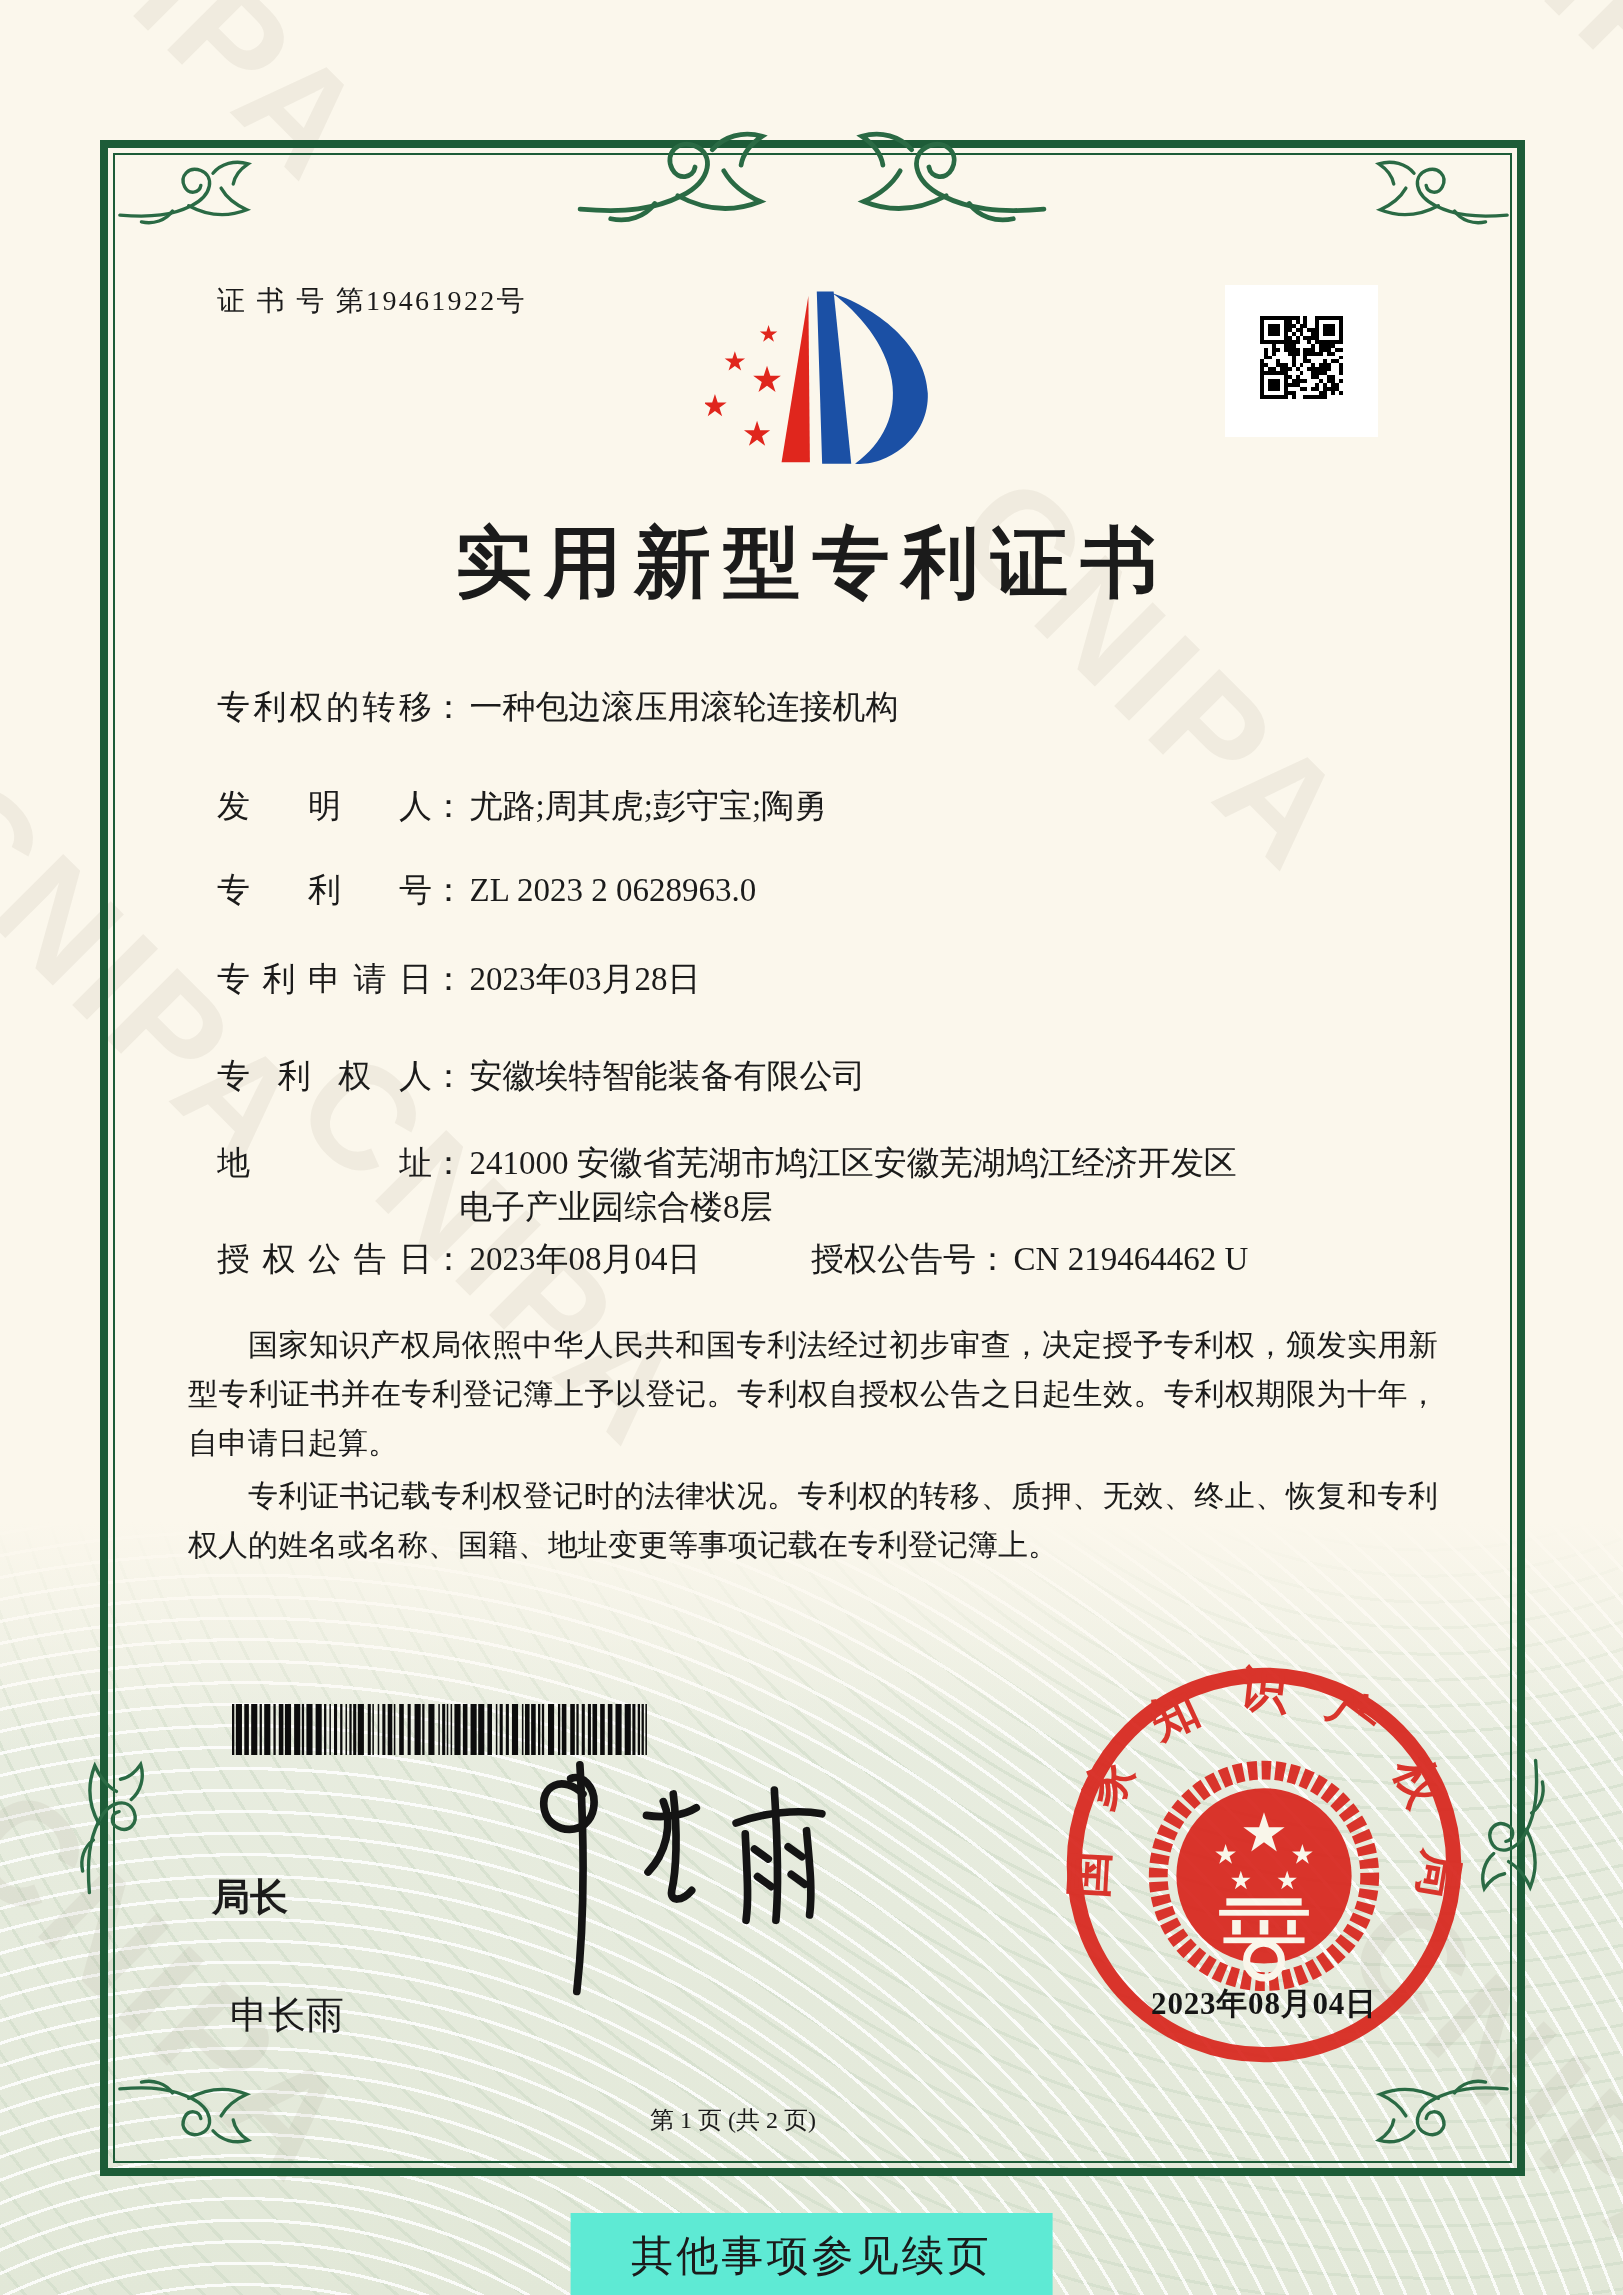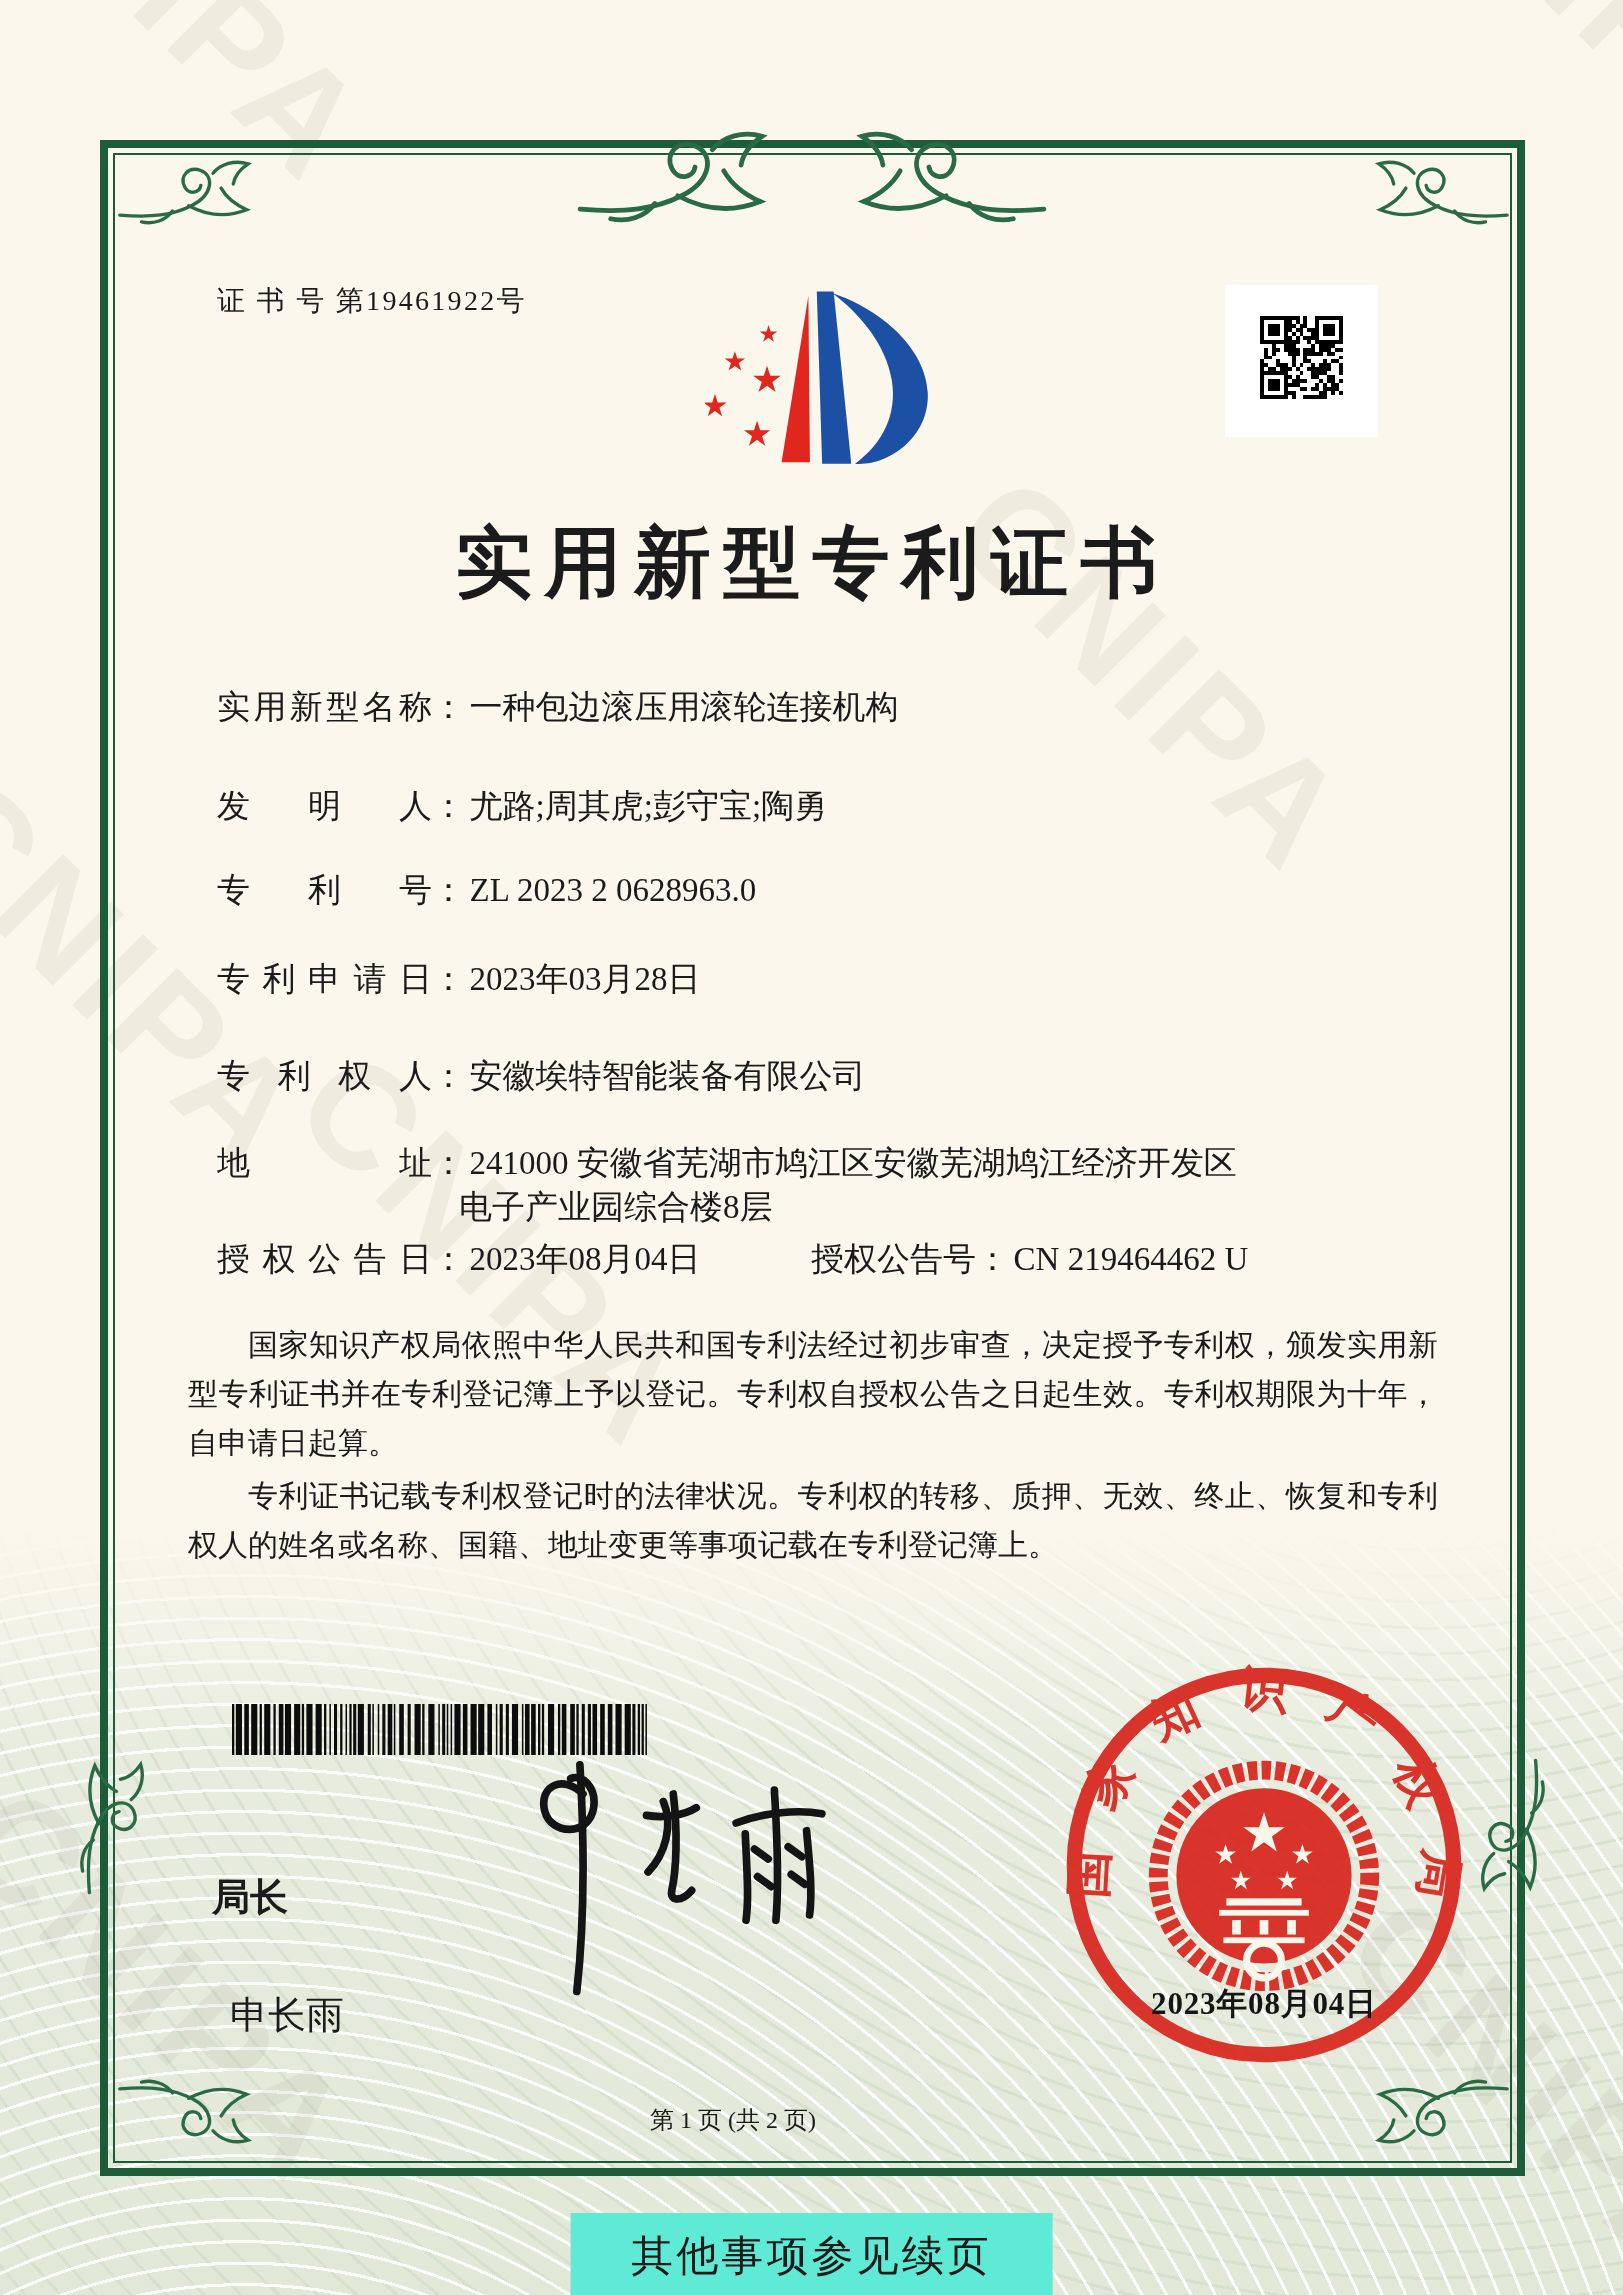--- a/index.html
+++ b/index.html
@@ -376,21 +376,21 @@
         <rect x="20" y="6" width="3" height="3" fill="#000"></rect>
         <rect x="4" y="18" width="7" height="7" fill="#000"></rect>
         <rect x="5" y="19" width="5" height="5" fill="#fff"></rect>
         <rect x="6" y="20" width="3" height="3" fill="#000"></rect>
       </svg>
   </div>
 
   <div class="title">实用新型专利证书</div>
 
   <div class="row" style="top:685px;">
-    <span class="lbl">实用新型名称</span><span class="colon">：</span><span class="val">一种包边滚压用滚轮连接机构</span>
+    <span class="lbl">专利权的转移</span><span class="colon">：</span><span class="val">一种包边滚压用滚轮连接机构</span>
   </div>
   <div class="row" style="top:784px;">
     <span class="lbl">发明人</span><span class="colon">：</span><span class="val">尤路;周其虎;彭守宝;陶勇</span>
   </div>
   <div class="row" style="top:868px;">
     <span class="lbl">专利号</span><span class="colon">：</span><span class="val">ZL 2023 2 0628963.0</span>
   </div>
   <div class="row" style="top:957px;">
     <span class="lbl">专利申请日</span><span class="colon">：</span><span class="val">2023年03月28日</span>
   </div>

